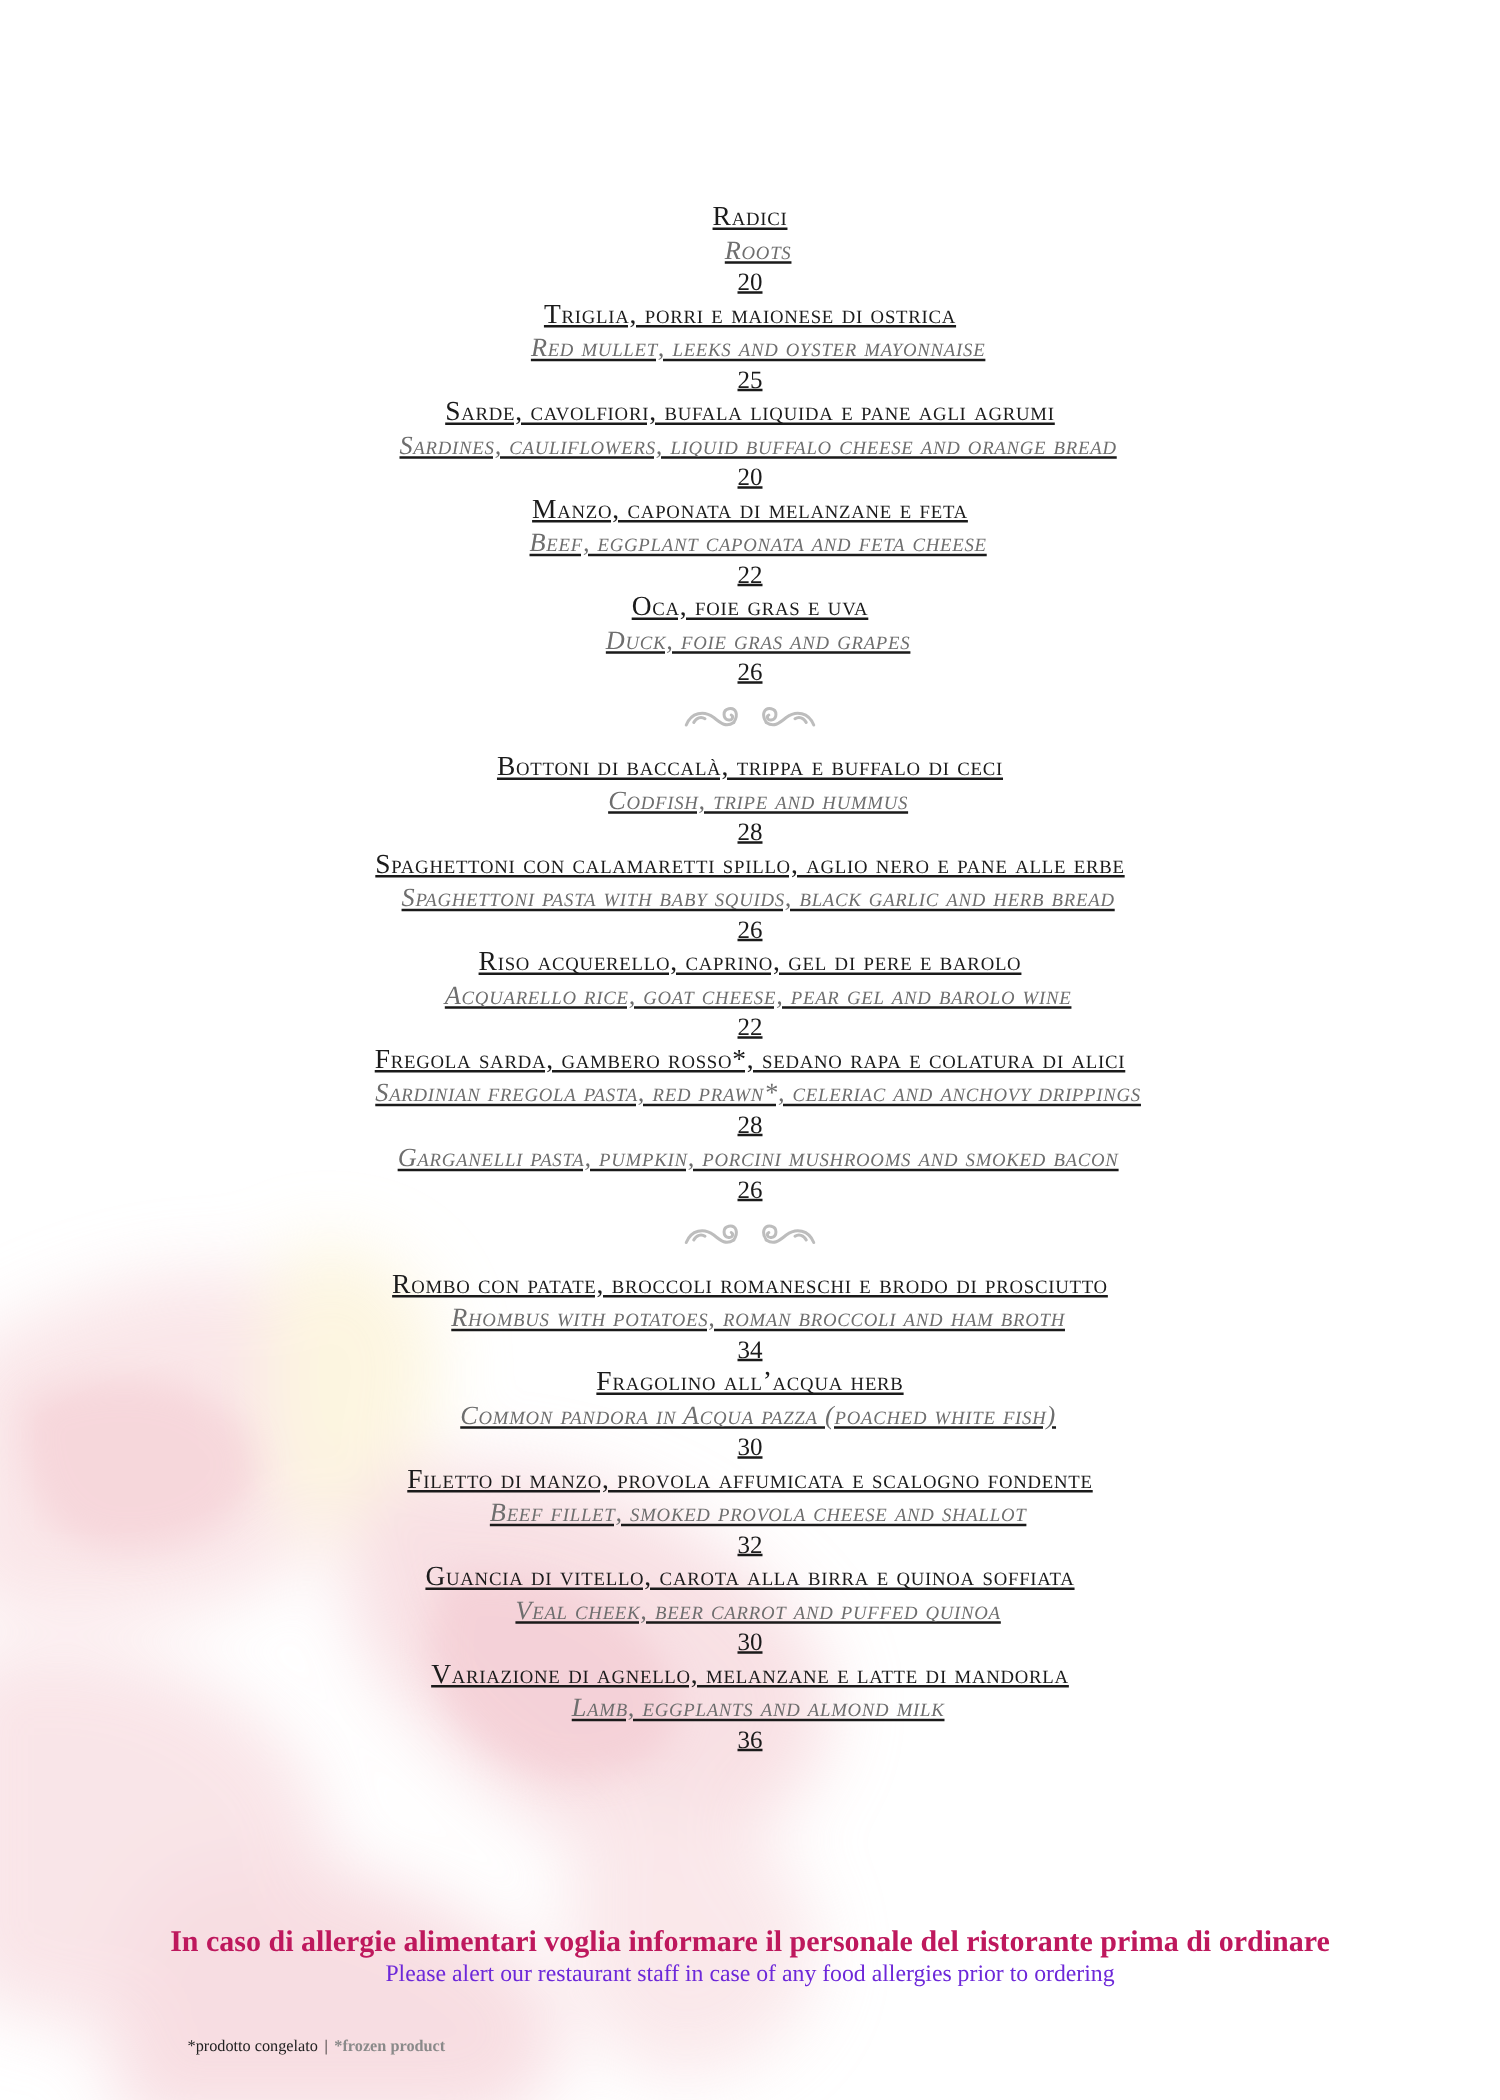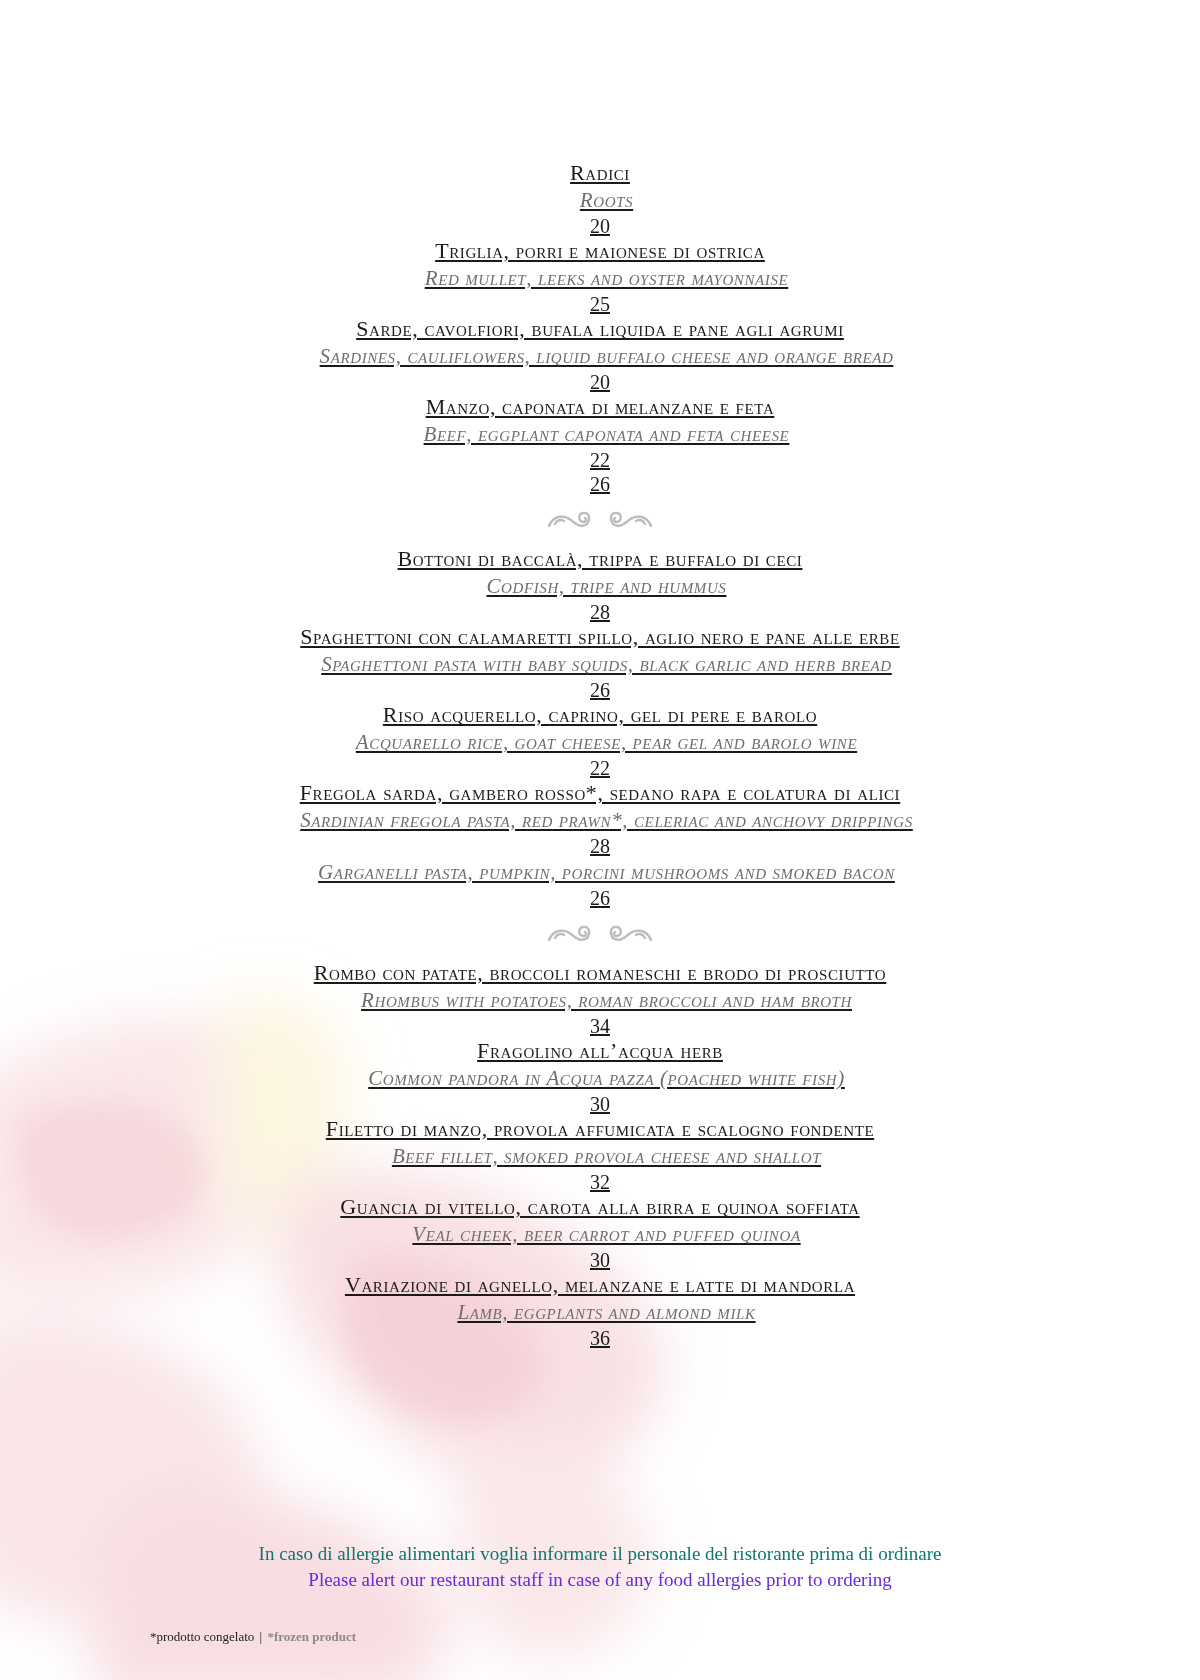--- a/index.html
+++ b/index.html
@@ -60,23 +60,24 @@
     }
     .divider svg { display: block; }
     .allergy {
       position: absolute;
       left: 0; right: 0;
       top: 1541px;
       text-align: center;
       z-index: 1;
     }
     .allergy .it {
-      font-size: 19px;
+      font-size: 24px;
       line-height: 26px;
-      color: #0f766e;
+      color: #be185d;
+      font-weight: bold;
     }
     .allergy .en {
       font-size: 19px;
       line-height: 26px;
       color: #6d28d9;
     }
     .footnote {
       position: absolute;
       left: 150px;
       top: 1629px;
@@ -130,20 +131,22 @@
       <div class="it-name">Sarde, cavolfiori, bufala liquida e pane agli agrumi</div>
       <div class="en-name">Sardines, cauliflowers, liquid buffalo cheese and orange bread</div>
       <div class="price">20</div>
     </div>
     <div class="item">
       <div class="it-name">Manzo, caponata di melanzane e feta</div>
       <div class="en-name">Beef, eggplant caponata and feta cheese</div>
       <div class="price">22</div>
     </div>
     <div class="item">
+      <div class="it-name">Oca, foie gras e uva</div>
+      <div class="en-name">Duck, foie gras and grapes</div>
       <div class="price">26</div>
     </div>
   </div>
 
   <div class="divider">
     <svg width="110" height="26" viewBox="0 0 110 26" xmlns="http://www.w3.org/2000/svg" fill="none" stroke="#bdbdbd" stroke-width="2.4" stroke-linecap="round">
       <path d="M4 18 C8 8, 18 6, 26 12 C32 17, 36 20, 42 16"></path>
       <path d="M10 16 C12 12, 16 11, 19 13"></path>
       <path d="M42 16 C46 10, 44 4, 38 5 C33 6, 33 13, 38 14 C41 14.5, 42 11, 40 10"></path>
       <path d="M68 16 C64 10, 66 4, 72 5 C77 6, 77 13, 72 14 C69 14.5, 68 11, 70 10"></path>

